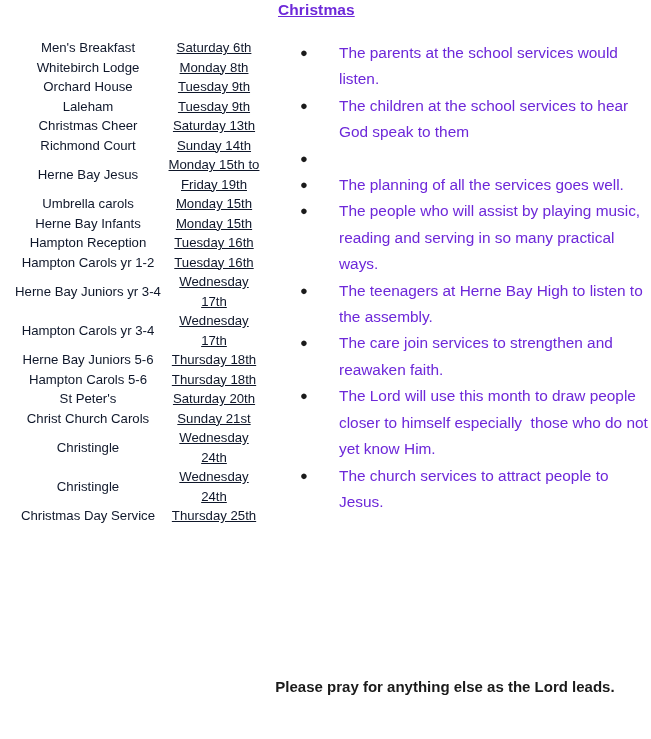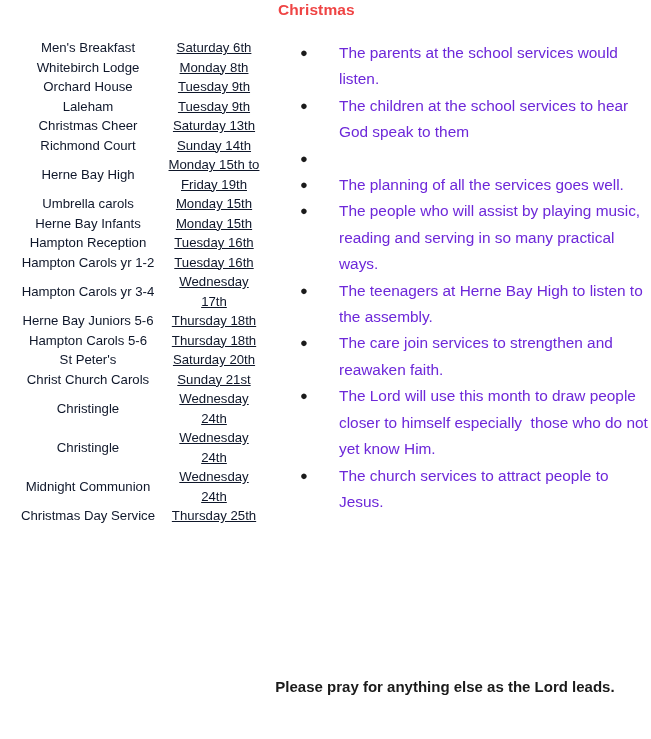--- a/index.html
+++ b/index.html
@@ -42,22 +42,23 @@
     text-decoration: underline;
   }
 
   
   #title {
     position: absolute;
     left: 278px;
     top: 1px;
     font-size: 15.5px;
     font-weight: bold;
+    text-decoration: underline;
     letter-spacing: 0.1px;
-    color: #ef4444;
+    color: #6d28d9;
   }
 
   
   #prayer-list {
     position: absolute;
     left: 296px;
     top: 40px;
     width: 352px;
   }
   .bullet-row {
@@ -121,40 +122,44 @@
       </tr>
       <tr>
         <td class="event">Christmas Cheer</td>
         <td class="date">Saturday 13th</td>
       </tr>
       <tr>
         <td class="event">Richmond Court</td>
         <td class="date">Sunday 14th</td>
       </tr>
       <tr>
-        <td class="event">Herne Bay High</td>
+        <td class="event">Herne Bay Jesus</td>
         <td class="date">Monday 15th to Friday 19th</td>
       </tr>
       <tr>
         <td class="event">Umbrella carols</td>
         <td class="date">Monday 15th</td>
       </tr>
       <tr>
         <td class="event">Herne Bay Infants</td>
         <td class="date">Monday 15th</td>
       </tr>
       <tr>
         <td class="event">Hampton Reception</td>
         <td class="date">Tuesday 16th</td>
       </tr>
       <tr>
         <td class="event">Hampton Carols yr 1-2</td>
         <td class="date">Tuesday 16th</td>
       </tr>
       <tr>
+        <td class="event">Herne Bay Juniors yr 3-4</td>
+        <td class="date">Wednesday 17th</td>
+      </tr>
+      <tr>
         <td class="event">Hampton Carols yr 3-4</td>
         <td class="date">Wednesday 17th</td>
       </tr>
       <tr>
         <td class="event">Herne Bay Juniors 5-6</td>
         <td class="date">Thursday 18th</td>
       </tr>
       <tr>
         <td class="event">Hampton Carols 5-6</td>
         <td class="date">Thursday 18th</td>
@@ -169,24 +174,20 @@
       </tr>
       <tr>
         <td class="event">Christingle</td>
         <td class="date">Wednesday 24th</td>
       </tr>
       <tr>
         <td class="event">Christingle</td>
         <td class="date">Wednesday 24th</td>
       </tr>
       <tr>
-        <td class="event">Midnight Communion</td>
-        <td class="date">Wednesday 24th</td>
-      </tr>
-      <tr>
         <td class="event">Christmas Day Service</td>
         <td class="date">Thursday 25th</td>
       </tr>
     </tbody>
 </table>
 
 <div id="prayer-list">
     <div class="bullet-row">
       <span class="bullet-mark">●</span>
       <span class="bullet-text">The parents at the school services would listen.</span>

